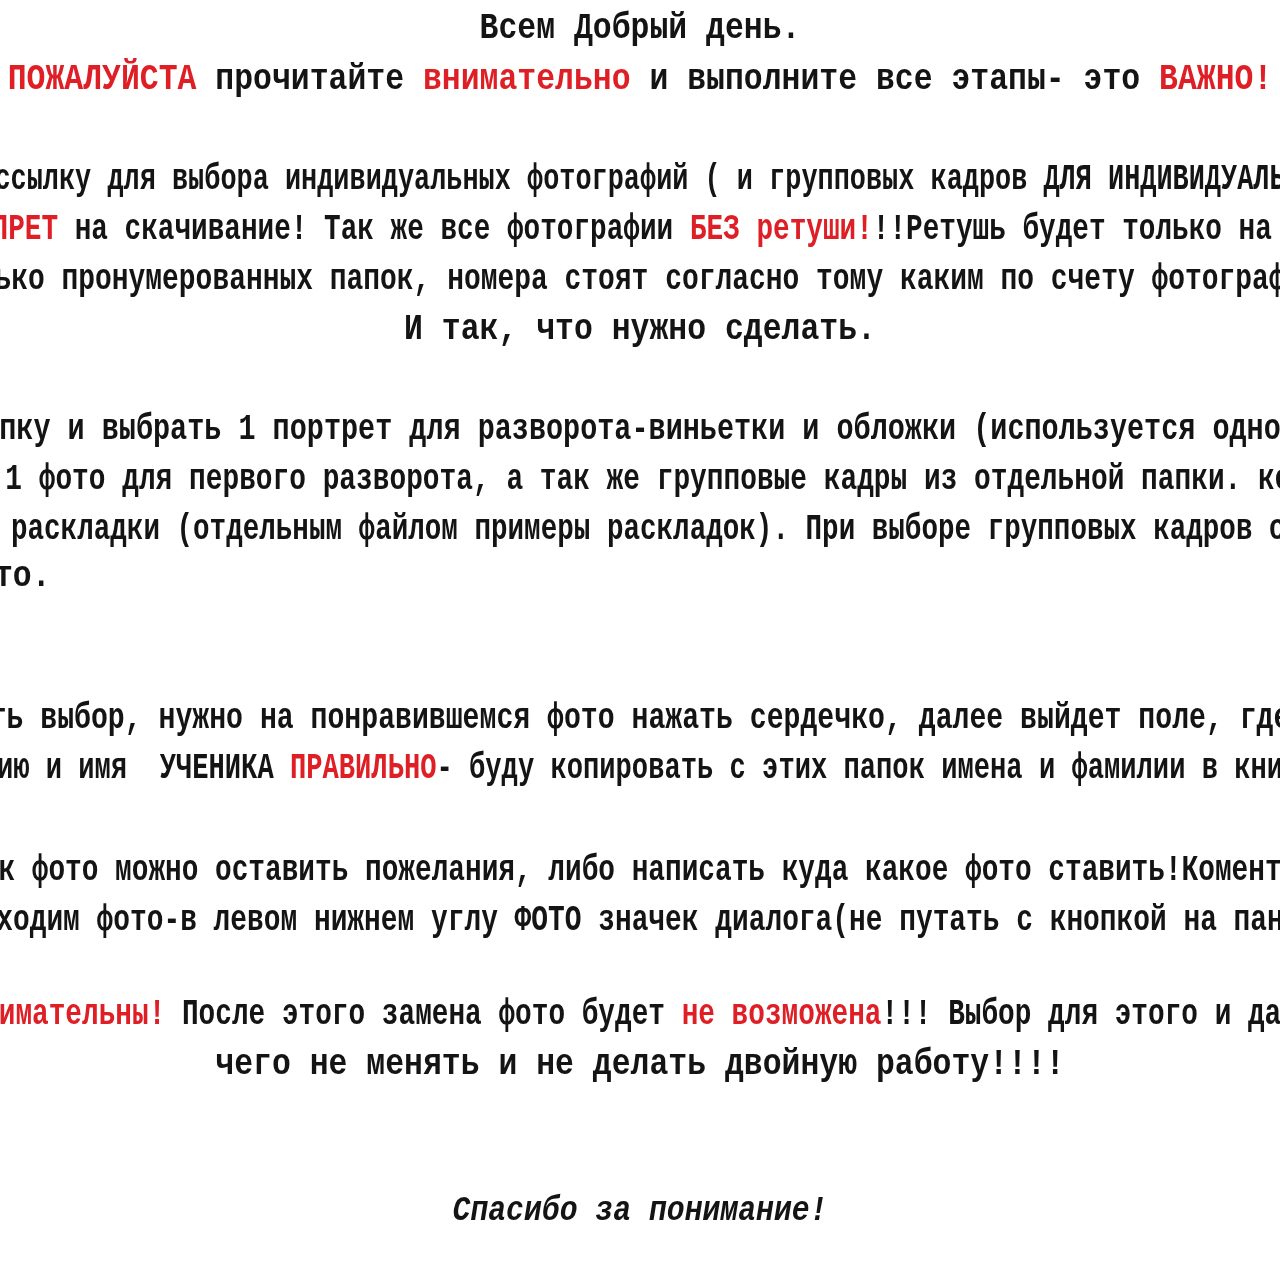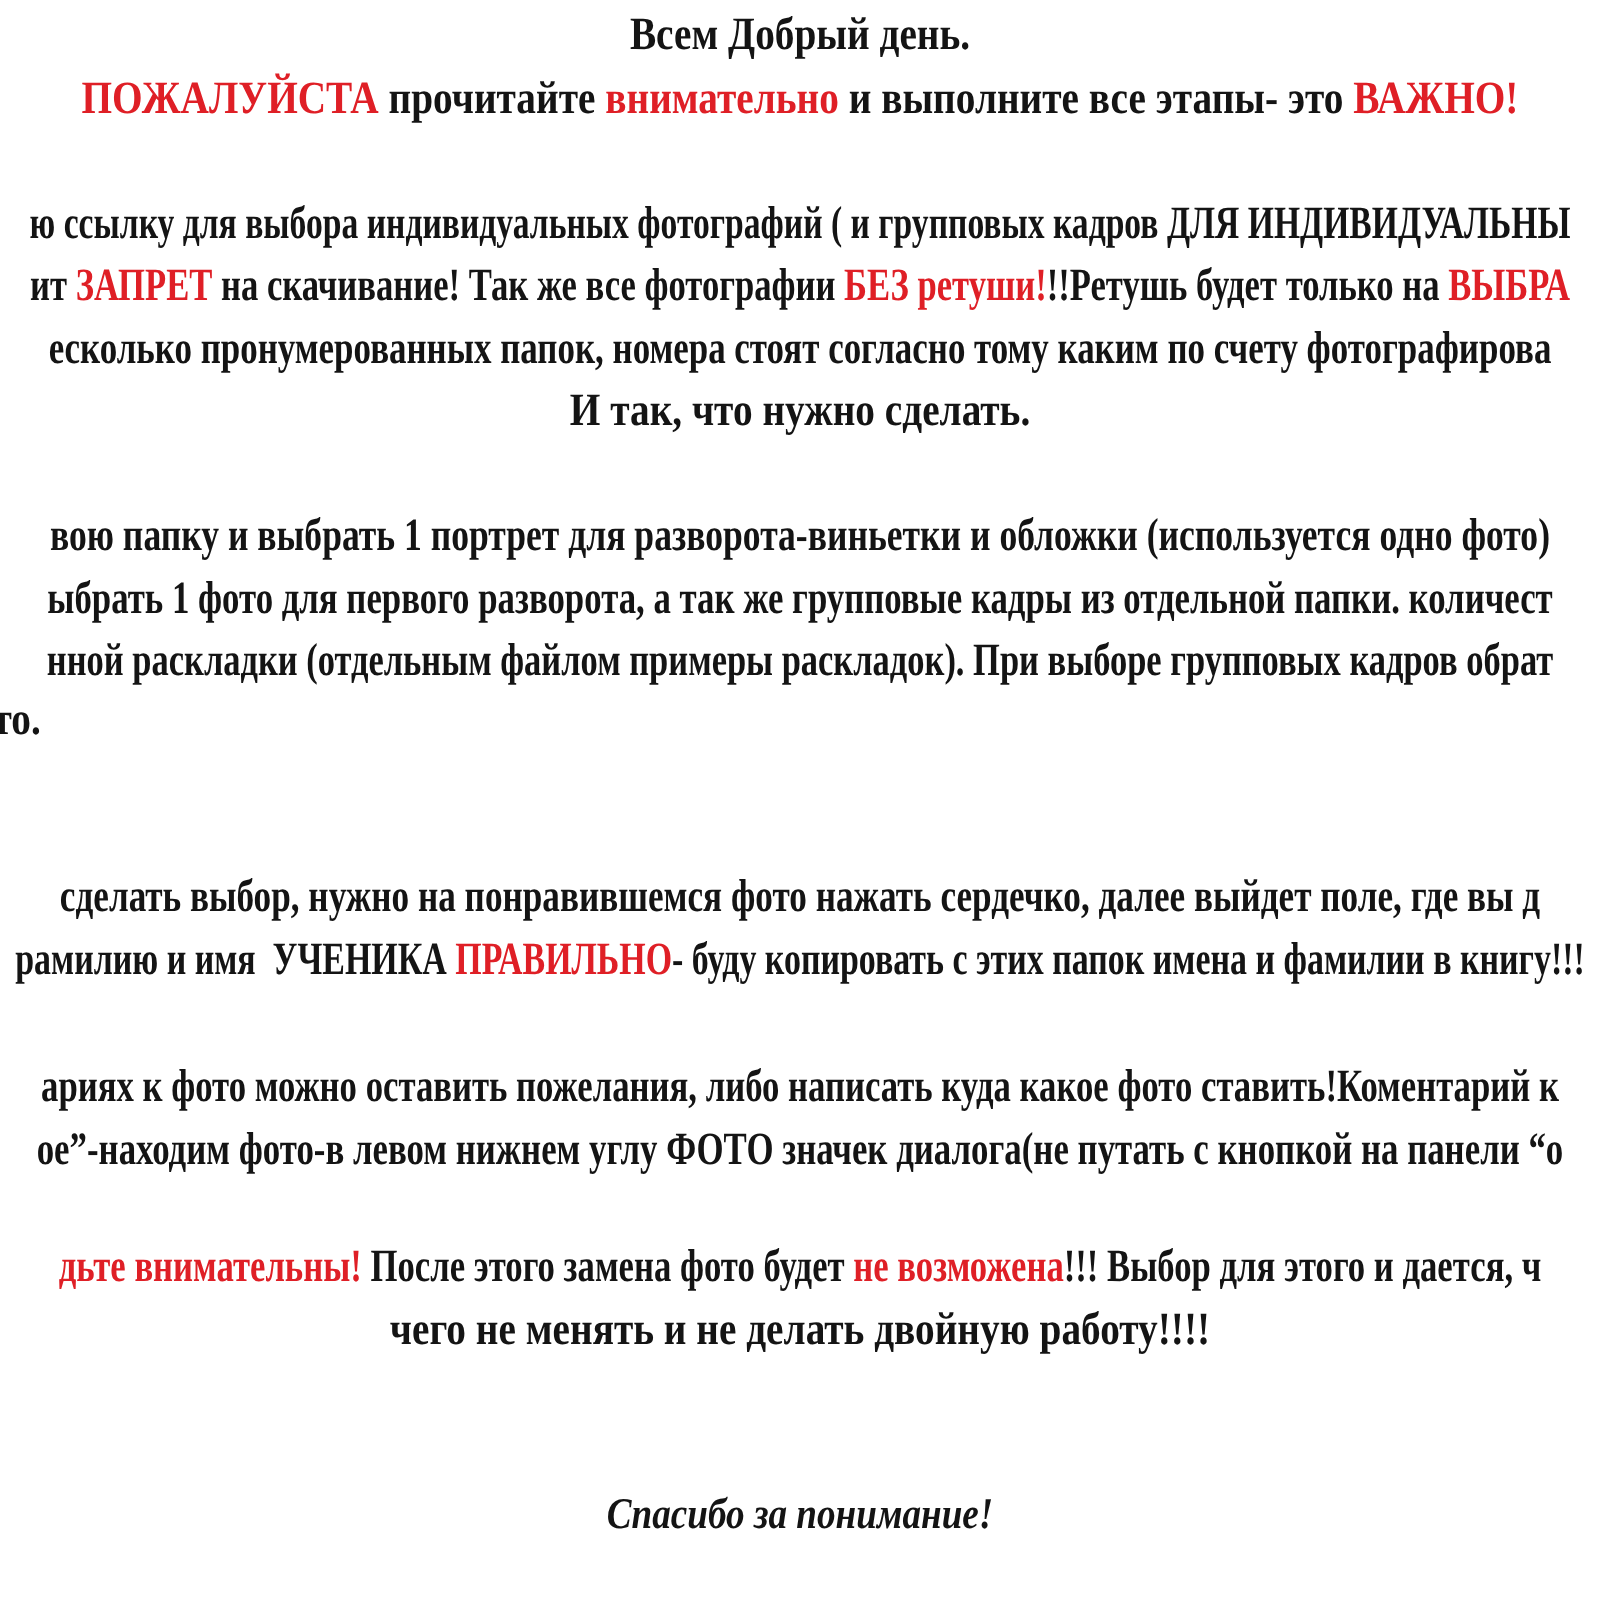--- a/index.html
+++ b/index.html
@@ -6,21 +6,21 @@
     margin: 0;
     padding: 0;
     background: #ffffff;
   }
   #page {
     position: relative;
     width: 1280px;
     height: 1280px;
     background: #ffffff;
     overflow: hidden;
-    font-family: Liberation Serif, serif;
+    font-family: Liberation Mono, monospace;
     font-weight: 700;
     color: #141414;
   }
   .line {
     position: absolute;
     left: 50%;
     transform: translateX(-50%) scaleX(0.85);
     white-space: pre;
     font-size: 37px;
     line-height: 1.1;

